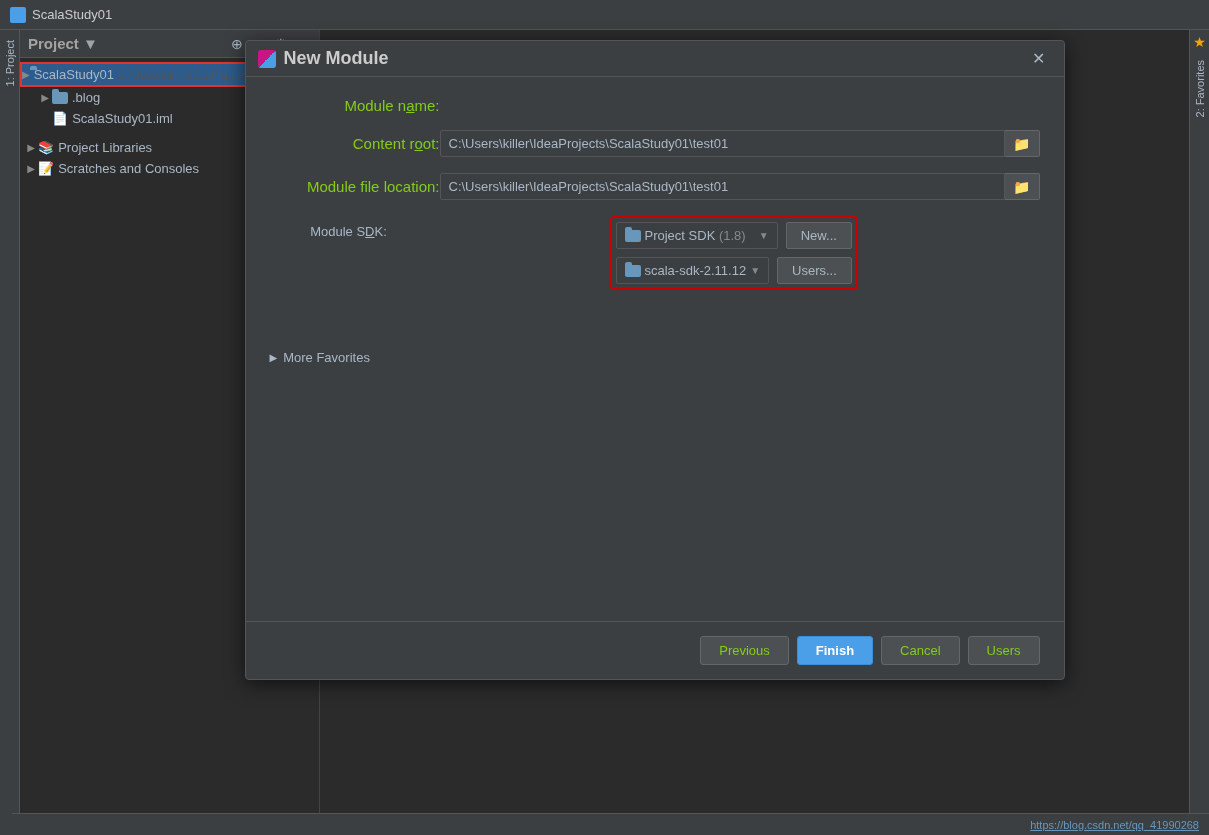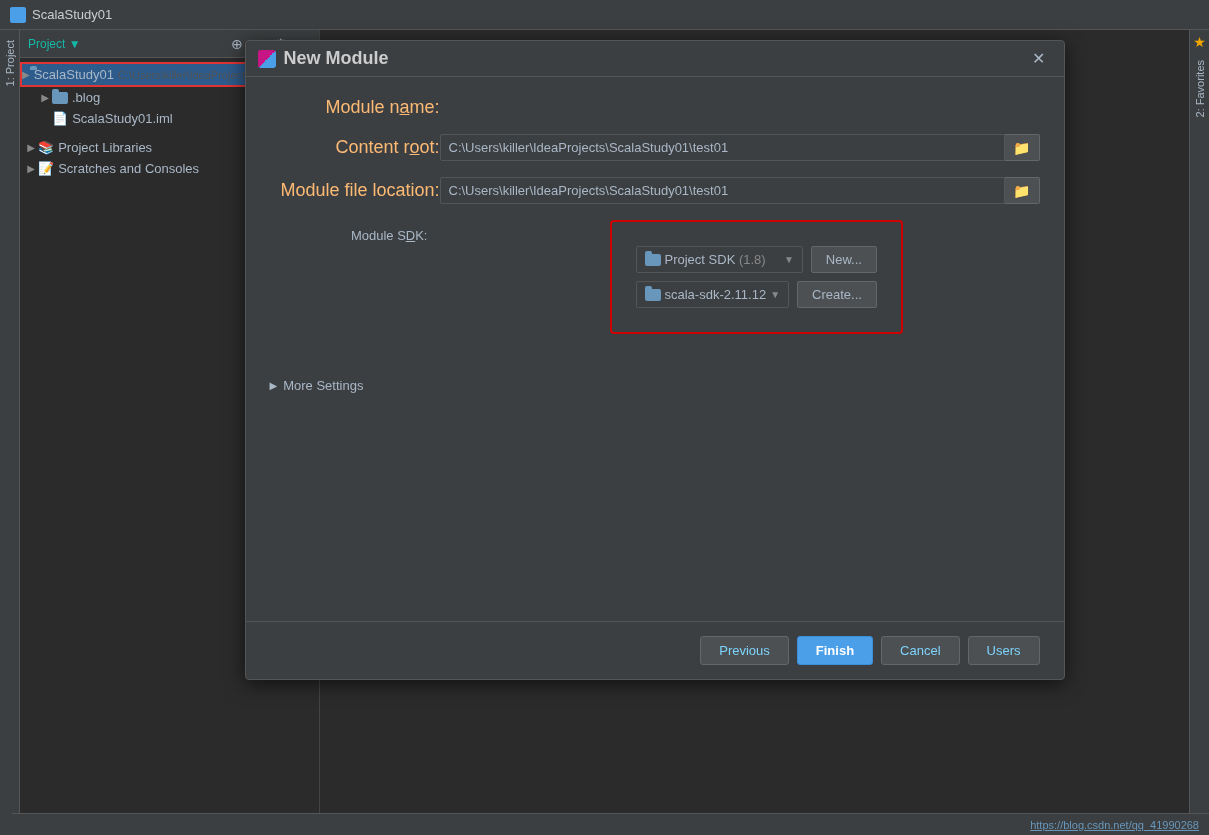--- a/index.html
+++ b/index.html
@@ -71,23 +71,23 @@
     .panel-toolbar {
       background: #3c3f41;
       height: 28px;
       display: flex;
       align-items: center;
       padding: 0 8px;
       gap: 10px;
       border-bottom: 1px solid #555;
     }
     .panel-toolbar-title {
-      color: #14b8a6;
-      font-size: 12px;
-      font-weight: normal;
+      color: #a3a3a3;
+      font-size: 15px;
+      font-weight: bold;
       flex: 1;
     }
     .toolbar-icon {
       color: #a9b7c6;
       font-size: 14px;
       cursor: pointer;
     }
 
     .project-tree {
       flex: 1;
@@ -234,22 +234,22 @@
       padding: 20px 24px;
     }
 
     .form-row {
       display: flex;
       align-items: center;
       margin-bottom: 16px;
     }
     .form-label {
       width: 170px;
-      color: #fdba74;
-      font-size: 18px;
+      color: #84cc16;
+      font-size: 15px;
       text-align: right;
       padding-right: 0;
     }
     .form-label span {
       text-decoration: underline;
     }
     .form-input {
       flex: 1;
       background: #1e2b3a;
       border: 1px solid #4a9fe8;
@@ -283,23 +283,23 @@
       cursor: pointer;
       font-size: 14px;
       display: flex;
       align-items: center;
     }
 
     
     .sdk-section {
       border: 2px solid #cc0000;
       border-radius: 4px;
-      padding: 24px;
+      padding: 4px;
       margin-left: 170px;
-      margin-bottom: 16px;
+      margin-bottom: 32px;
     }
     .sdk-row {
       display: flex;
       align-items: center;
       gap: 8px;
       margin-bottom: 8px;
     }
     .sdk-row:last-child { margin-bottom: 0; }
     .sdk-dropdown {
       flex: 1;
@@ -333,21 +333,21 @@
     
     .sdk-label-row {
       display: flex;
       align-items: flex-start;
       margin-bottom: 0;
     }
     .sdk-label {
       width: 170px;
       color: #a9b7c6;
       font-size: 13px;
-      text-align: right;
+      text-align: center;
       padding-right: 12px;
       padding-top: 8px;
     }
 
     
     .more-settings {
       display: flex;
       align-items: center;
       padding: 8px 0;
       cursor: pointer;
@@ -364,21 +364,21 @@
       padding: 14px 24px;
       display: flex;
       justify-content: flex-end;
       gap: 8px;
       border-top: 1px solid #555;
     }
     .btn-default {
       background: #4c5052;
       border: 1px solid #666;
       border-radius: 3px;
-      color: #7dd3fc;
+      color: #84cc16;
       padding: 0 18px;
       cursor: pointer;
       font-size: 13px;
     }
     .btn-primary {
       background: #4a9fe8;
       border: 1px solid #3a8fd8;
       border-radius: 3px;
       color: #fff;
       padding: 6px 18px;
@@ -554,28 +554,28 @@
             </div>
             <button class="sdk-action-btn">New...</button>
           </div>
 
           <div class="sdk-row">
             <div class="sdk-dropdown">
               <span class="ico-folder" style="background:#6897bb;"></span>
               <span class="sdk-dropdown-text">scala-sdk-2.11.12</span>
               <span class="sdk-dropdown-arrow">▼</span>
             </div>
-            <button class="sdk-action-btn">Create...</button>
+            <button class="sdk-action-btn">Users...</button>
           </div>
         </div>
       </div>
 
       <div class="more-settings">
         <span class="more-settings-arrow">▶</span>
-        <span>More Settings</span>
+        <span>More Favorites</span>
       </div>
     </div>
 
     <div class="dialog-footer">
       <button class="btn-default">Previous</button>
       <button class="btn-primary">Finish</button>
       <button class="btn-default">Cancel</button>
       <button class="btn-default">Users</button>
     </div>
   </div>

